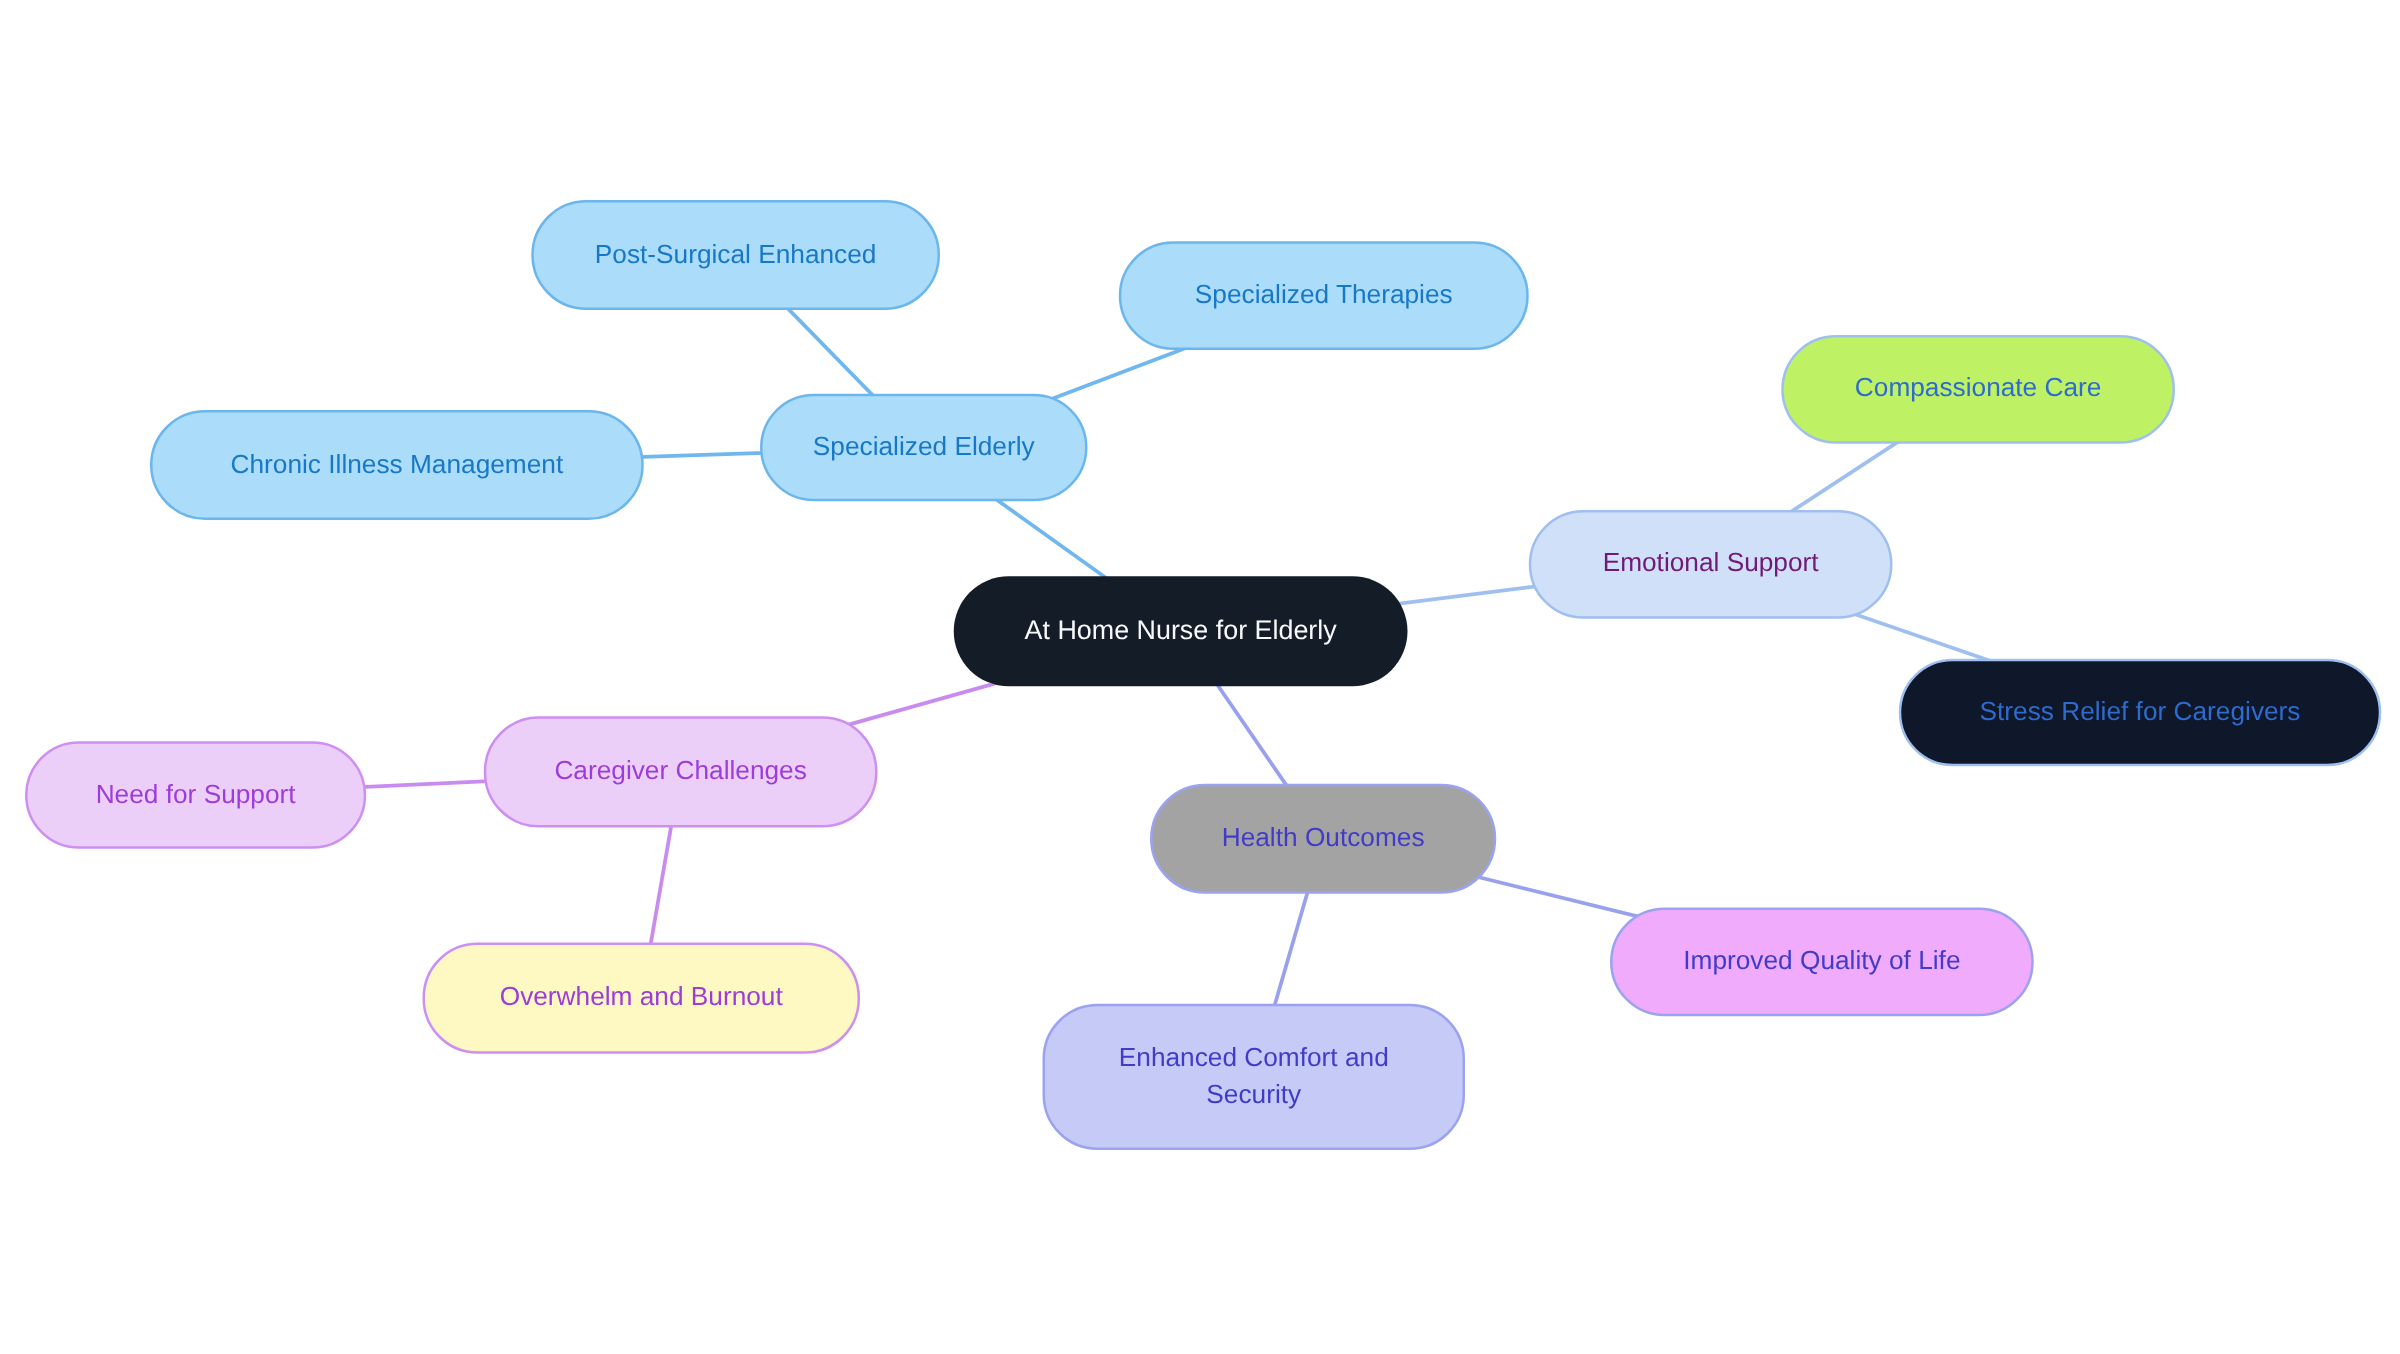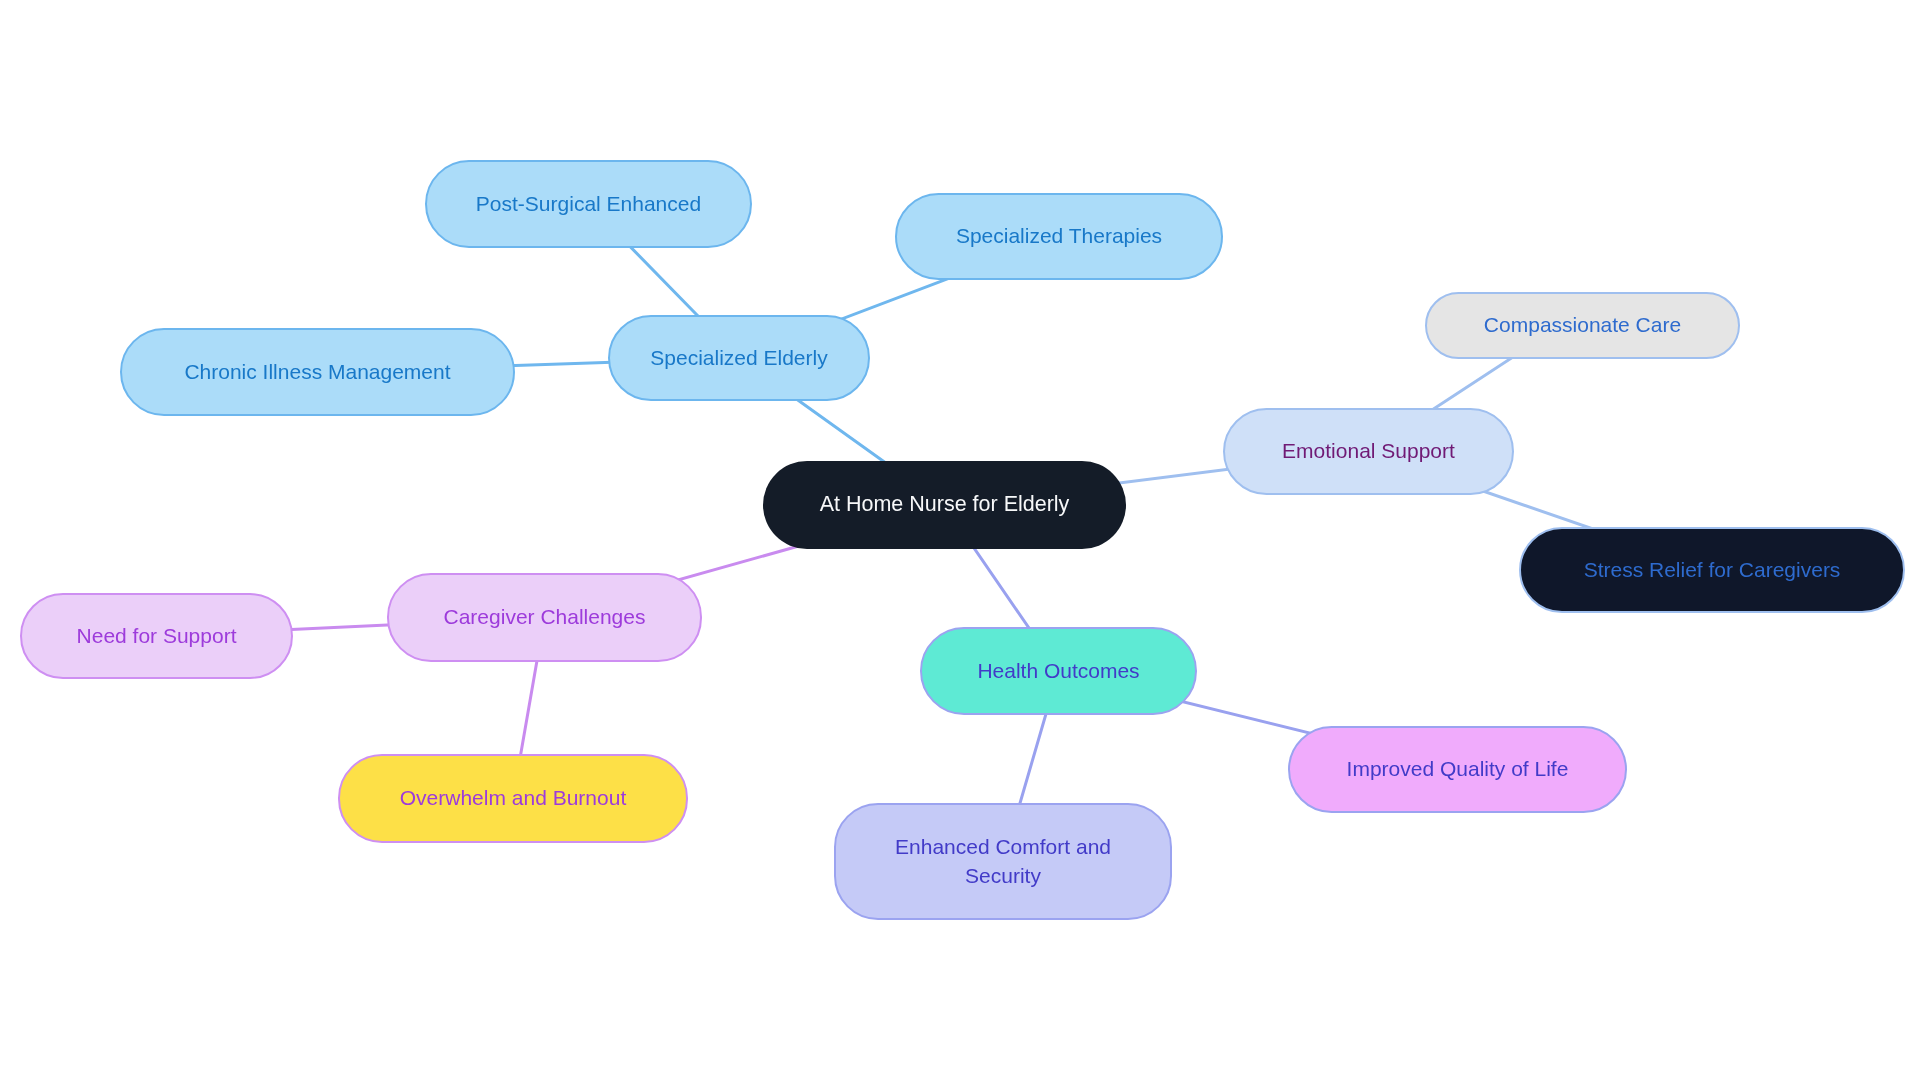--- a/index.html
+++ b/index.html
@@ -70,36 +70,36 @@
     </div>
     <div class="mm-node" style="left: 895px; top: 193px; width: 328px; height: 87px; background: rgb(171, 220, 249); border-color: rgb(108, 182, 238); color: rgb(24, 120, 200);">
       <span>Specialized Therapies</span>
     </div>
     <div class="mm-node" style="left: 120px; top: 328px; width: 395px; height: 88px; background: rgb(171, 220, 249); border-color: rgb(108, 182, 238); color: rgb(24, 120, 200);">
       <span>Chronic Illness Management</span>
     </div>
     <div class="mm-node" style="left: 1223px; top: 408px; width: 291px; height: 87px; background: rgb(207, 224, 248); border-color: rgb(159, 191, 239); color: #701a75;">
       <span>Emotional Support</span>
     </div>
-    <div class="mm-node" style="left: 1425px; top: 268px; width: 315px; height: 67px; background: #e5e5e5; border-color: rgb(159, 191, 239); color: rgb(46, 107, 206); margin-top: 24px;">
+    <div class="mm-node" style="left: 1425px; top: 268px; width: 315px; height: 87px; background: #bef264; border-color: rgb(159, 191, 239); color: rgb(46, 107, 206);">
       <span>Compassionate Care</span>
     </div>
     <div class="mm-node" style="left: 1519px; top: 527px; width: 386px; height: 86px; background: #0f172a; border-color: rgb(159, 191, 239); color: rgb(46, 107, 206);">
       <span>Stress Relief for Caregivers</span>
     </div>
     <div class="mm-node" style="left: 387px; top: 573px; width: 315px; height: 89px; background: rgb(235, 207, 249); border-color: rgb(206, 143, 242); color: rgb(157, 59, 219); text-align: right;">
       <span>Caregiver Challenges</span>
     </div>
     <div class="mm-node" style="left: 20px; top: 593px; width: 273px; height: 86px; background: rgb(235, 207, 249); border-color: rgb(206, 143, 242); color: rgb(157, 59, 219);">
       <span>Need for Support</span>
     </div>
-    <div class="mm-node" style="left: 338px; top: 754px; width: 350px; height: 89px; background: #fde047; border-color: rgb(206, 143, 242); color: rgb(157, 59, 219);">
+    <div class="mm-node" style="left: 338px; top: 754px; width: 350px; height: 89px; background: #fef9c3; border-color: rgb(206, 143, 242); color: rgb(157, 59, 219);">
       <span>Overwhelm and Burnout</span>
     </div>
-    <div class="mm-node" style="left: 920px; top: 627px; width: 277px; height: 88px; background: #5eead4; border-color: rgb(155, 163, 240); color: rgb(66, 59, 200);">
+    <div class="mm-node" style="left: 920px; top: 627px; width: 277px; height: 88px; background: #a3a3a3; border-color: rgb(155, 163, 240); color: rgb(66, 59, 200);">
       <span>Health Outcomes</span>
     </div>
     <div class="mm-node" style="left: 1288px; top: 726px; width: 339px; height: 87px; background: #f0abfc; border-color: rgb(155, 163, 240); color: rgb(66, 59, 200); justify-content: center;">
       <span>Improved Quality of Life</span>
     </div>
     <div class="mm-node" style="left: 834px; top: 803px; width: 338px; height: 117px; background: rgb(197, 202, 247); border-color: rgb(155, 163, 240); color: rgb(66, 59, 200);">
       <span>Enhanced Comfort and Security</span>
     </div>
   </div>
 

